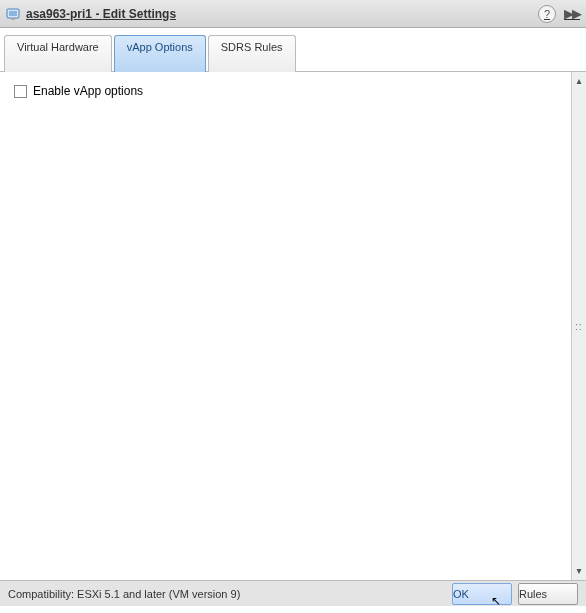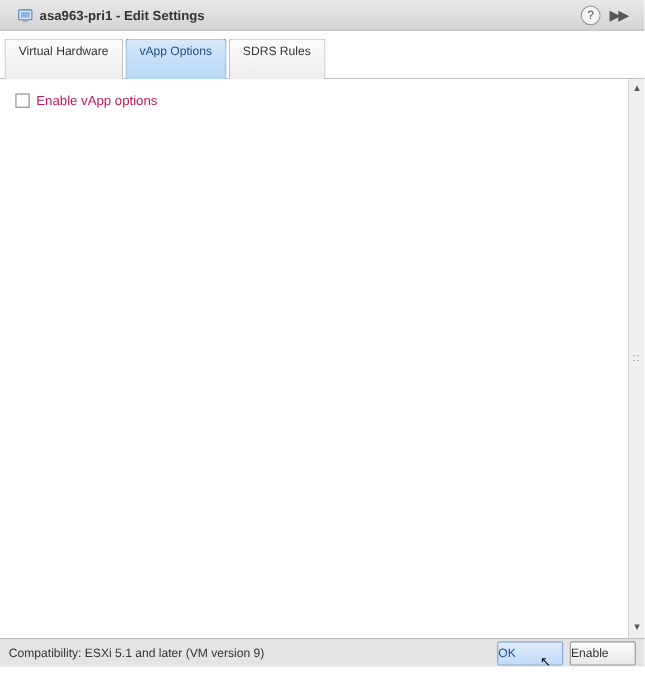--- a/index.html
+++ b/index.html
@@ -11,21 +11,22 @@
       height: 613px;
       background: #fff;
       overflow: hidden;
     }
     .titlebar {
       height: 28px;
       background: linear-gradient(#e8e8e8, #d4d4d4);
       border-bottom: 1px solid #aaa;
       display: flex;
       align-items: center;
-      padding: 0 16px;
+      padding: 0 6px;
+      text-decoration: underline;
     }
     .titlebar .vm-icon {
       width: 14px;
       height: 14px;
       margin-right: 6px;
       display: inline-block;
     }
     .titlebar .vm-icon svg { width: 14px; height: 14px; }
     .titlebar .title {
       font-weight: bold;
@@ -125,21 +126,21 @@
     .checkbox {
       width: 13px;
       height: 13px;
       border: 1px solid #888;
       background: #fff;
       margin-right: 6px;
       cursor: pointer;
     }
     .checkbox-label {
       font-size: 12px;
-      color: #be185d;
+      color: #000000;
     }
     .description {
       font-size: 11px;
       color: #444;
       line-height: 1.4;
       margin-left: 19px;
       max-width: 420px;
     }
     .footer {
       height: 26px;
@@ -222,14 +223,14 @@
 </div>
 
 <div class="footer">
   <span class="compat">
     <span>Compatibility: </span><span>ESXi 5.1 and later (VM version 9)</span>
   </span>
   <div class="btn primary">
     <span>OK</span>
     <span class="cursor">↖</span>
   </div>
-  <div class="btn">Enable</div>
+  <div class="btn">Rules</div>
 </div>
 
 </body></html>

